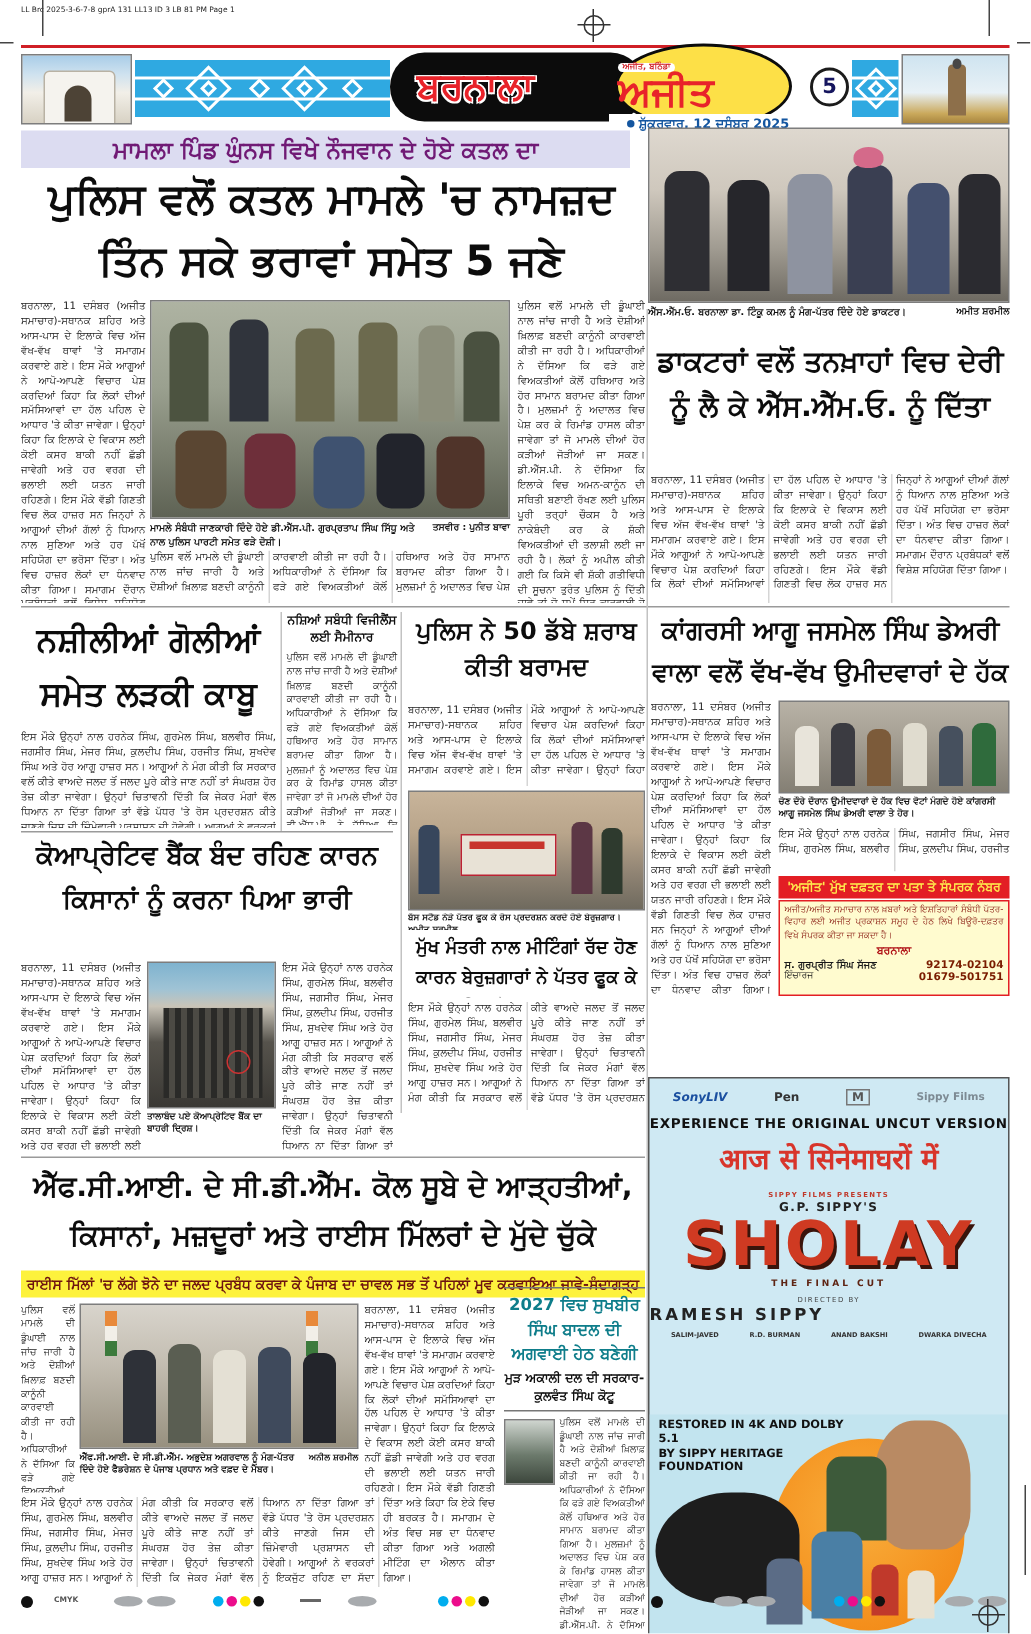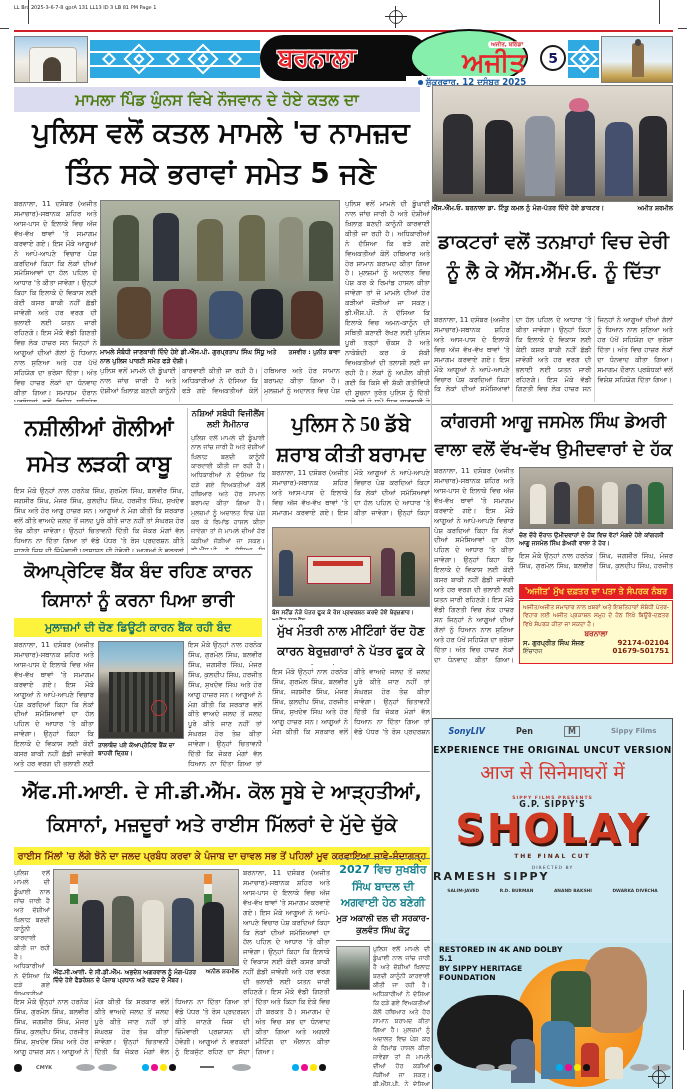--- a/index.html
+++ b/index.html
@@ -58,21 +58,21 @@
       <div class="dm" style="left:78px;top:14px;width:10px;height:10px;"></div>
       <div class="dm" style="left:102px;top:8px;width:22px;height:22px;"></div>
       <div class="dm" style="left:109px;top:15px;width:8px;height:8px;"></div>
       <div class="dm" style="left:140px;top:14px;width:10px;height:10px;"></div>
     </div>
 
     <div class="abs" style="left:246px;top:3px;width:170px;height:46px;background:#0c0c0c;border-radius:24px;display:flex;align-items:center;justify-content:flex-start;padding-left:18px;box-sizing:border-box;">
       <span style="font-size:25px;font-weight:bold;color:#e8232a;text-shadow:1px 1px 0 #fff,-1px -1px 0 #fff,1px -1px 0 #fff,-1px 1px 0 #fff;">ਬਰਨਾਲਾ</span>
     </div>
 
-    <div class="abs" style="left:396px;top:-3px;width:118px;height:57px;background:#86efac;border-radius:50%;border:2px solid #0c0c0c;box-sizing:border-box;text-align:right;">
+    <div class="abs" style="left:396px;top:-3px;width:118px;height:57px;background:#fde047;border-radius:50%;border:2px solid #0c0c0c;box-sizing:border-box;text-align:left;">
       <div style="margin-top:3px;display:inline-block;background:#fff;border-radius:4px;padding:0 3px;font-size:5.6px;font-weight:bold;color:#d01f26;">ਅਜੀਤ, ਬਠਿੰਡਾ</div>
       <div style="font-size:26px;font-weight:bold;color:#e8232a;line-height:1.0;margin-top:-1px;">ਅਜੀਤ</div>
     </div>
 
     <div class="abs" style="left:392px;top:44px;width:132px;height:13px;background:#fff;display:flex;align-items:center;justify-content:center;gap:3px;">
       <span class="dot" style="width:5px;height:5px;background:#1456a0;"></span>
       <span style="font-size:8.6px;font-weight:bold;color:#1456a0;">ਸ਼ੁੱਕਰਵਾਰ, 12 ਦਸੰਬਰ 2025</span>
     </div>
 
     <div class="abs" style="left:526px;top:13px;width:26px;height:26px;background:#fff;border:2px solid #1b1b1b;border-radius:50%;box-sizing:border-box;display:flex;align-items:center;justify-content:center;">
@@ -86,21 +86,21 @@
       <div class="dm" style="left:12px;top:15px;width:8px;height:8px;"></div>
     </div>
 
     <div class="abs ph" style="left:587px;top:4px;width:72px;height:47px;background:linear-gradient(180deg,#cfe4f0 0%,#e8f1f6 55%,#caa95c 86%,#a9863f 100%);">
       <div class="abs" style="left:30px;top:6px;width:12px;height:34px;background:#8d6f4a;border-radius:3px 3px 0 0;"></div>
       <div class="abs" style="left:33px;top:2px;width:6px;height:7px;background:#474747;border-radius:50%;"></div>
     </div>
   </div>
 
   <div class="abs" style="left:14px;top:87px;width:406px;height:25px;background:#dcdcf1;display:flex;align-items:center;justify-content:center;">
-    <span style="font-size:15.5px;font-weight:bold;color:#4d7c0f;">ਮਾਮਲਾ ਪਿੰਡ ਘੁੰਨਸ ਵਿਖੇ ਨੌਜਵਾਨ ਦੇ ਹੋਏ ਕਤਲ ਦਾ</span>
+    <span style="font-size:15.5px;font-weight:bold;color:#701a75;">ਮਾਮਲਾ ਪਿੰਡ ਘੁੰਨਸ ਵਿਖੇ ਨੌਜਵਾਨ ਦੇ ਹੋਏ ਕਤਲ ਦਾ</span>
   </div>
   <div class="abs hl" style="left:14px;top:113px;width:414px;height:84px;font-size:28px;line-height:1.45;">ਪੁਲਿਸ ਵਲੋਂ ਕਤਲ ਮਾਮਲੇ 'ਚ ਨਾਮਜ਼ਦ ਤਿੰਨ ਸਕੇ ਭਰਾਵਾਂ ਸਮੇਤ 5 ਜਣੇ ਹਥਿਆਰਾਂ ਸਣੇ ਕਾਬੂ</div>
 
   <div class="abs ph" style="left:432px;top:85px;width:241px;height:117px;background:linear-gradient(180deg,#ded8cf 0%,#cfc8bd 35%,#9f9a90 70%,#6e6a62 100%);">
     <div class="abs" style="left:10px;top:28px;width:30px;height:80px;background:#2e2e33;border-radius:10px 10px 0 0;"></div>
     <div class="abs" style="left:52px;top:34px;width:28px;height:74px;background:#26262b;border-radius:10px 10px 0 0;"></div>
     <div class="abs" style="left:92px;top:30px;width:30px;height:80px;background:#8e93a0;border-radius:10px 10px 0 0;"></div>
     <div class="abs" style="left:132px;top:24px;width:30px;height:86px;background:#3a3f52;border-radius:10px 10px 0 0;"></div>
     <div class="abs" style="left:136px;top:12px;width:20px;height:14px;background:#d46a8a;border-radius:50% 50% 40% 40%;"></div>
     <div class="abs" style="left:172px;top:36px;width:28px;height:74px;background:#44506e;border-radius:10px 10px 0 0;"></div>
@@ -144,21 +144,21 @@
 
   <div class="abs vrule" style="left:187px;top:408px;height:146px;"></div>
 
   <div class="abs" style="left:191px;top:408px;width:74px;height:146px;overflow:hidden;">
     <div class="hl" style="font-size:8.2px;line-height:1.4;">ਨਸ਼ਿਆਂ ਸਬੰਧੀ ਵਿਜੀਲੈਂਸ ਲਈ ਸੈਮੀਨਾਰ</div>
     <div class="body-txt" style="height:116px;margin-top:3px;font-size:6.4px;">ਪੁਲਿਸ ਵਲੋਂ ਮਾਮਲੇ ਦੀ ਡੂੰਘਾਈ ਨਾਲ ਜਾਂਚ ਜਾਰੀ ਹੈ ਅਤੇ ਦੋਸ਼ੀਆਂ ਖ਼ਿਲਾਫ਼ ਬਣਦੀ ਕਾਨੂੰਨੀ ਕਾਰਵਾਈ ਕੀਤੀ ਜਾ ਰਹੀ ਹੈ। ਅਧਿਕਾਰੀਆਂ ਨੇ ਦੱਸਿਆ ਕਿ ਫੜੇ ਗਏ ਵਿਅਕਤੀਆਂ ਕੋਲੋਂ ਹਥਿਆਰ ਅਤੇ ਹੋਰ ਸਾਮਾਨ ਬਰਾਮਦ ਕੀਤਾ ਗਿਆ ਹੈ। ਮੁਲਜ਼ਮਾਂ ਨੂੰ ਅਦਾਲਤ ਵਿਚ ਪੇਸ਼ ਕਰ ਕੇ ਰਿਮਾਂਡ ਹਾਸਲ ਕੀਤਾ ਜਾਵੇਗਾ ਤਾਂ ਜੋ ਮਾਮਲੇ ਦੀਆਂ ਹੋਰ ਕੜੀਆਂ ਜੋੜੀਆਂ ਜਾ ਸਕਣ। ਡੀ.ਐੱਸ.ਪੀ. ਨੇ ਦੱਸਿਆ ਕਿ ਇਲਾਕੇ ਵਿਚ ਅਮਨ-ਕਾਨੂੰਨ ਦੀ ਸਥਿਤੀ ਬਣਾਈ ਰੱਖਣ ਲਈ ਪੁਲਿਸ ਪੂਰੀ ਤਰ੍ਹਾਂ ਚੌਕਸ ਹੈ ਅਤੇ ਨਾਕੇਬੰਦੀ ਕਰ ਕੇ ਸ਼ੱਕੀ ਵਿਅਕਤੀਆਂ ਦੀ ਤਲਾਸ਼ੀ ਲਈ ਜਾ ਰਹੀ ਹੈ। ਲੋਕਾਂ ਨੂੰ ਅਪੀਲ ਕੀਤੀ ਗਈ ਕਿ ਕਿਸੇ ਵੀ ਸ਼ੱਕੀ ਗਤੀਵਿਧੀ ਦੀ ਸੂਚਨਾ ਤੁਰੰਤ ਪੁਲਿਸ ਨੂੰ ਦਿੱਤੀ ਜਾਵੇ ਤਾਂ ਜੋ ਸਮੇਂ ਸਿਰ ਕਾਰਵਾਈ ਹੋ ਸਕੇ।</div>
   </div>
 
   <div class="abs vrule" style="left:267px;top:408px;height:334px;"></div>
 
-  <div class="abs hl" style="left:272px;top:409px;width:158px;height:56px;font-size:20px;line-height:1.5;font-family:Liberation Serif, serif;">ਪੁਲਿਸ ਨੇ 50 ਡੱਬੇ ਸ਼ਰਾਬ ਕੀਤੀ ਬਰਾਮਦ</div>
+  <div class="abs hl" style="left:272px;top:409px;width:158px;height:56px;font-size:16px;line-height:1.5;">ਪੁਲਿਸ ਨੇ 50 ਡੱਬੇ ਸ਼ਰਾਬ ਕੀਤੀ ਬਰਾਮਦ</div>
   <div class="abs body-txt col2" style="left:272px;top:469px;width:158px;height:55px;">ਬਰਨਾਲਾ, 11 ਦਸੰਬਰ (ਅਜੀਤ ਸਮਾਚਾਰ)-ਸਥਾਨਕ ਸ਼ਹਿਰ ਅਤੇ ਆਸ-ਪਾਸ ਦੇ ਇਲਾਕੇ ਵਿਚ ਅੱਜ ਵੱਖ-ਵੱਖ ਥਾਵਾਂ 'ਤੇ ਸਮਾਗਮ ਕਰਵਾਏ ਗਏ। ਇਸ ਮੌਕੇ ਆਗੂਆਂ ਨੇ ਆਪੋ-ਆਪਣੇ ਵਿਚਾਰ ਪੇਸ਼ ਕਰਦਿਆਂ ਕਿਹਾ ਕਿ ਲੋਕਾਂ ਦੀਆਂ ਸਮੱਸਿਆਵਾਂ ਦਾ ਹੱਲ ਪਹਿਲ ਦੇ ਆਧਾਰ 'ਤੇ ਕੀਤਾ ਜਾਵੇਗਾ। ਉਨ੍ਹਾਂ ਕਿਹਾ ਕਿ ਇਲਾਕੇ ਦੇ ਵਿਕਾਸ ਲਈ ਕੋਈ ਕਸਰ ਬਾਕੀ ਨਹੀਂ ਛੱਡੀ ਜਾਵੇਗੀ ਅਤੇ ਹਰ ਵਰਗ ਦੀ ਭਲਾਈ ਲਈ ਯਤਨ ਜਾਰੀ ਰਹਿਣਗੇ। ਇਸ ਮੌਕੇ ਵੱਡੀ ਗਿਣਤੀ ਵਿਚ ਲੋਕ ਹਾਜ਼ਰ ਸਨ ਜਿਨ੍ਹਾਂ ਨੇ ਆਗੂਆਂ ਦੀਆਂ ਗੱਲਾਂ ਨੂੰ ਧਿਆਨ ਨਾਲ ਸੁਣਿਆ ਅਤੇ ਹਰ ਪੱਖੋਂ ਸਹਿਯੋਗ ਦਾ ਭਰੋਸਾ ਦਿੱਤਾ। ਅੰਤ ਵਿਚ ਹਾਜ਼ਰ ਲੋਕਾਂ ਦਾ ਧੰਨਵਾਦ ਕੀਤਾ ਗਿਆ। ਸਮਾਗਮ ਦੌਰਾਨ ਪ੍ਰਬੰਧਕਾਂ ਵਲੋਂ ਵਿਸ਼ੇਸ਼ ਸਹਿਯੋਗ ਦਿੱਤਾ ਗਿਆ।</div>
   <div class="abs ph" style="left:272px;top:527px;width:158px;height:80px;background:linear-gradient(180deg,#c8b49a 0%,#b9a58b 35%,#8f8373 70%,#6f6a5e 100%);">
     <div class="abs" style="left:34px;top:28px;width:62px;height:26px;background:#e8e2d6;border:1px solid #b23;"></div>
     <div class="abs" style="left:40px;top:33px;width:50px;height:5px;background:#c8342c;"></div>
     <div class="abs" style="left:6px;top:22px;width:14px;height:46px;background:#37465c;border-radius:5px 5px 0 0;"></div>
     <div class="abs" style="left:108px;top:20px;width:14px;height:48px;background:#5c3745;border-radius:5px 5px 0 0;"></div>
     <div class="abs" style="left:128px;top:24px;width:14px;height:44px;background:#2e3a2e;border-radius:5px 5px 0 0;"></div>
   </div>
   <div class="abs cap" style="left:272px;top:609px;width:158px;height:11px;font-size:5.8px;">ਬੱਸ ਸਟੈਂਡ ਨੇੜੇ ਪੱਤਰ ਫੂਕ ਕੇ ਰੋਸ ਪ੍ਰਦਰਸ਼ਨ ਕਰਦੇ ਹੋਏ ਬੇਰੁਜ਼ਗਾਰ। ਅਮੀਤ ਸ਼ਰਮੀਲ</div>
   <div class="abs hl" style="left:272px;top:622px;width:158px;height:43px;font-size:12px;line-height:1.65;">ਮੁੱਖ ਮੰਤਰੀ ਨਾਲ ਮੀਟਿੰਗਾਂ ਰੱਦ ਹੋਣ ਕਾਰਨ ਬੇਰੁਜ਼ਗਾਰਾਂ ਨੇ ਪੱਤਰ ਫੂਕ ਕੇ ਕੀਤਾ ਰੋਸ ਪ੍ਰਦਰਸ਼ਨ</div>
@@ -191,21 +191,20 @@
       </div>
       <div style="text-align:right;">
         <div style="font-size:7px;font-weight:bold;color:#7a1c00;">92174-02104</div>
         <div style="font-size:7px;font-weight:bold;color:#7a1c00;">01679-501751</div>
       </div>
     </div>
   </div>
 
   <div class="abs hrule" style="left:14px;top:554px;width:248px;"></div>
   <div class="abs hl" style="left:14px;top:557px;width:248px;height:58px;font-size:17.5px;line-height:1.65;">ਕੋਆਪ੍ਰੇਟਿਵ ਬੈਂਕ ਬੰਦ ਰਹਿਣ ਕਾਰਨ ਕਿਸਾਨਾਂ ਨੂੰ ਕਰਨਾ ਪਿਆ ਭਾਰੀ ਮੁਸ਼ਕਿਲਾਂ ਦਾ ਸਾਹਮਣਾ</div>
-  <div class="abs ysub" style="left:14px;top:618px;width:248px;height:19px;font-size:11px;color:#0e6e66;">ਮੁਲਾਜ਼ਮਾਂ ਦੀ ਚੋਣ ਡਿਊਟੀ ਕਾਰਨ ਬੈਂਕ ਰਹੀ ਬੰਦ</div>
   <div class="abs body-txt" style="left:14px;top:641px;width:80px;height:128px;">ਬਰਨਾਲਾ, 11 ਦਸੰਬਰ (ਅਜੀਤ ਸਮਾਚਾਰ)-ਸਥਾਨਕ ਸ਼ਹਿਰ ਅਤੇ ਆਸ-ਪਾਸ ਦੇ ਇਲਾਕੇ ਵਿਚ ਅੱਜ ਵੱਖ-ਵੱਖ ਥਾਵਾਂ 'ਤੇ ਸਮਾਗਮ ਕਰਵਾਏ ਗਏ। ਇਸ ਮੌਕੇ ਆਗੂਆਂ ਨੇ ਆਪੋ-ਆਪਣੇ ਵਿਚਾਰ ਪੇਸ਼ ਕਰਦਿਆਂ ਕਿਹਾ ਕਿ ਲੋਕਾਂ ਦੀਆਂ ਸਮੱਸਿਆਵਾਂ ਦਾ ਹੱਲ ਪਹਿਲ ਦੇ ਆਧਾਰ 'ਤੇ ਕੀਤਾ ਜਾਵੇਗਾ। ਉਨ੍ਹਾਂ ਕਿਹਾ ਕਿ ਇਲਾਕੇ ਦੇ ਵਿਕਾਸ ਲਈ ਕੋਈ ਕਸਰ ਬਾਕੀ ਨਹੀਂ ਛੱਡੀ ਜਾਵੇਗੀ ਅਤੇ ਹਰ ਵਰਗ ਦੀ ਭਲਾਈ ਲਈ ਯਤਨ ਜਾਰੀ ਰਹਿਣਗੇ। ਇਸ ਮੌਕੇ ਵੱਡੀ ਗਿਣਤੀ ਵਿਚ ਲੋਕ ਹਾਜ਼ਰ ਸਨ ਜਿਨ੍ਹਾਂ ਨੇ ਆਗੂਆਂ ਦੀਆਂ ਗੱਲਾਂ ਨੂੰ ਧਿਆਨ ਨਾਲ ਸੁਣਿਆ ਅਤੇ ਹਰ ਪੱਖੋਂ ਸਹਿਯੋਗ ਦਾ ਭਰੋਸਾ ਦਿੱਤਾ। ਅੰਤ ਵਿਚ ਹਾਜ਼ਰ ਲੋਕਾਂ ਦਾ ਧੰਨਵਾਦ ਕੀਤਾ ਗਿਆ। ਸਮਾਗਮ ਦੌਰਾਨ ਪ੍ਰਬੰਧਕਾਂ ਵਲੋਂ ਵਿਸ਼ੇਸ਼ ਸਹਿਯੋਗ ਦਿੱਤਾ ਗਿਆ।</div>
   <div class="abs ph" style="left:98px;top:641px;width:86px;height:98px;background:linear-gradient(180deg,#7fb3cf 0%,#9fc3d5 18%,#c9c4b8 30%,#56534c 55%,#3a3834 100%);">
     <div class="abs" style="left:10px;top:30px;width:66px;height:60px;background:repeating-linear-gradient(90deg,#2a2a28 0 4px,#4c4a44 4px 8px);"></div>
     <div class="abs" style="left:52px;top:58px;width:14px;height:14px;border:1px solid #c33;border-radius:50%;"></div>
   </div>
   <div class="abs cap" style="left:98px;top:741px;width:86px;height:24px;font-size:6px;">ਤਾਲਾਬੰਦ ਪਏ ਕੋਆਪ੍ਰੇਟਿਵ ਬੈਂਕ ਦਾ ਬਾਹਰੀ ਦ੍ਰਿਸ਼।</div>
   <div class="abs body-txt" style="left:188px;top:641px;width:74px;height:128px;">ਇਸ ਮੌਕੇ ਉਨ੍ਹਾਂ ਨਾਲ ਹਰਨੇਕ ਸਿੰਘ, ਗੁਰਮੇਲ ਸਿੰਘ, ਬਲਵੀਰ ਸਿੰਘ, ਜਗਸੀਰ ਸਿੰਘ, ਮੇਜਰ ਸਿੰਘ, ਕੁਲਦੀਪ ਸਿੰਘ, ਹਰਜੀਤ ਸਿੰਘ, ਸੁਖਦੇਵ ਸਿੰਘ ਅਤੇ ਹੋਰ ਆਗੂ ਹਾਜ਼ਰ ਸਨ। ਆਗੂਆਂ ਨੇ ਮੰਗ ਕੀਤੀ ਕਿ ਸਰਕਾਰ ਵਲੋਂ ਕੀਤੇ ਵਾਅਦੇ ਜਲਦ ਤੋਂ ਜਲਦ ਪੂਰੇ ਕੀਤੇ ਜਾਣ ਨਹੀਂ ਤਾਂ ਸੰਘਰਸ਼ ਹੋਰ ਤੇਜ਼ ਕੀਤਾ ਜਾਵੇਗਾ। ਉਨ੍ਹਾਂ ਚਿਤਾਵਨੀ ਦਿੱਤੀ ਕਿ ਜੇਕਰ ਮੰਗਾਂ ਵੱਲ ਧਿਆਨ ਨਾ ਦਿੱਤਾ ਗਿਆ ਤਾਂ ਵੱਡੇ ਪੱਧਰ 'ਤੇ ਰੋਸ ਪ੍ਰਦਰਸ਼ਨ ਕੀਤੇ ਜਾਣਗੇ ਜਿਸ ਦੀ ਜ਼ਿੰਮੇਵਾਰੀ ਪ੍ਰਸ਼ਾਸਨ ਦੀ ਹੋਵੇਗੀ। ਆਗੂਆਂ ਨੇ ਵਰਕਰਾਂ ਨੂੰ ਇਕਜੁੱਟ ਰਹਿਣ ਦਾ ਸੱਦਾ ਦਿੱਤਾ ਅਤੇ ਕਿਹਾ ਕਿ ਏਕੇ ਵਿਚ ਹੀ ਬਰਕਤ ਹੈ। ਸਮਾਗਮ ਦੇ ਅੰਤ ਵਿਚ ਸਭ ਦਾ ਧੰਨਵਾਦ ਕੀਤਾ ਗਿਆ ਅਤੇ ਅਗਲੀ ਮੀਟਿੰਗ ਦਾ ਐਲਾਨ ਕੀਤਾ ਗਿਆ।</div>
 
   <div class="abs hrule" style="left:14px;top:771px;width:416px;"></div>
   <div class="abs hl" style="left:14px;top:775px;width:416px;height:68px;font-size:19px;line-height:1.75;">ਐੱਫ.ਸੀ.ਆਈ. ਦੇ ਸੀ.ਡੀ.ਐੱਮ. ਕੋਲ ਸੂਬੇ ਦੇ ਆੜ੍ਹਤੀਆਂ, ਕਿਸਾਨਾਂ, ਮਜ਼ਦੂਰਾਂ ਅਤੇ ਰਾਈਸ ਮਿੱਲਰਾਂ ਦੇ ਮੁੱਦੇ ਚੁੱਕੇ</div>
@@ -239,21 +238,21 @@
   </div>
 
   <div class="abs" style="left:432px;top:670px;width:241px;height:388px;background:#cfe9f3;border:1px solid #555;box-sizing:border-box;overflow:hidden;margin-top:48px;">
     <div style="display:flex;justify-content:space-around;align-items:center;height:20px;margin-top:2px;">
       <span style="font-size:8px;font-weight:bold;color:#1a4fa0;font-style:italic;">SonyLIV</span>
       <span style="font-size:8px;font-weight:bold;color:#333;">Pen</span>
       <span style="font-size:8px;font-weight:bold;color:#555;border:1px solid #777;padding:0 3px;">M</span>
       <span style="font-size:7px;font-weight:bold;color:#7d8a93;">Sippy Films</span>
     </div>
     <div style="text-align:center;font-size:9px;font-weight:900;color:#111;letter-spacing:0.4px;margin-top:4px;">EXPERIENCE THE ORIGINAL UNCUT VERSION</div>
-    <div style="text-align:center;font-size:19px;font-weight:normal;color:#d8352b;margin-top:4px;">आज से सिनेमाघरों में</div>
+    <div style="text-align:center;font-size:19px;font-weight:bold;color:#d8352b;margin-top:4px;">आज से सिनेमाघरों में</div>
     <div style="text-align:center;font-size:4.6px;font-weight:bold;color:#c0392b;letter-spacing:1px;margin-top:10px;">SIPPY FILMS PRESENTS</div>
     <div style="text-align:center;font-size:8px;font-weight:900;color:#222;letter-spacing:1px;">G.P. SIPPY'S</div>
     <div style="text-align:center;font-size:41px;font-weight:900;color:#cf3a22;line-height:1.0;letter-spacing:2px;text-shadow:2px 3px 0 #3a140b;">SHOLAY</div>
     <div style="text-align:center;font-size:6px;font-weight:900;color:#5e2413;letter-spacing:2px;margin-top:2px;">THE FINAL CUT</div>
     <div style="text-align:center;font-size:4.6px;color:#444;letter-spacing:1px;margin-top:6px;">DIRECTED BY</div>
     <div style="font-size:11px;font-weight:900;color:#222;letter-spacing:2px;">RAMESH SIPPY</div>
     <div style="display:flex;justify-content:space-around;margin-top:5px;padding:0 4px;">
       <span style="font-size:4.4px;font-weight:bold;color:#333;">SALIM-JAVED</span>
       <span style="font-size:4.4px;font-weight:bold;color:#333;">R.D. BURMAN</span>
       <span style="font-size:4.4px;font-weight:bold;color:#333;">ANAND BAKSHI</span>

